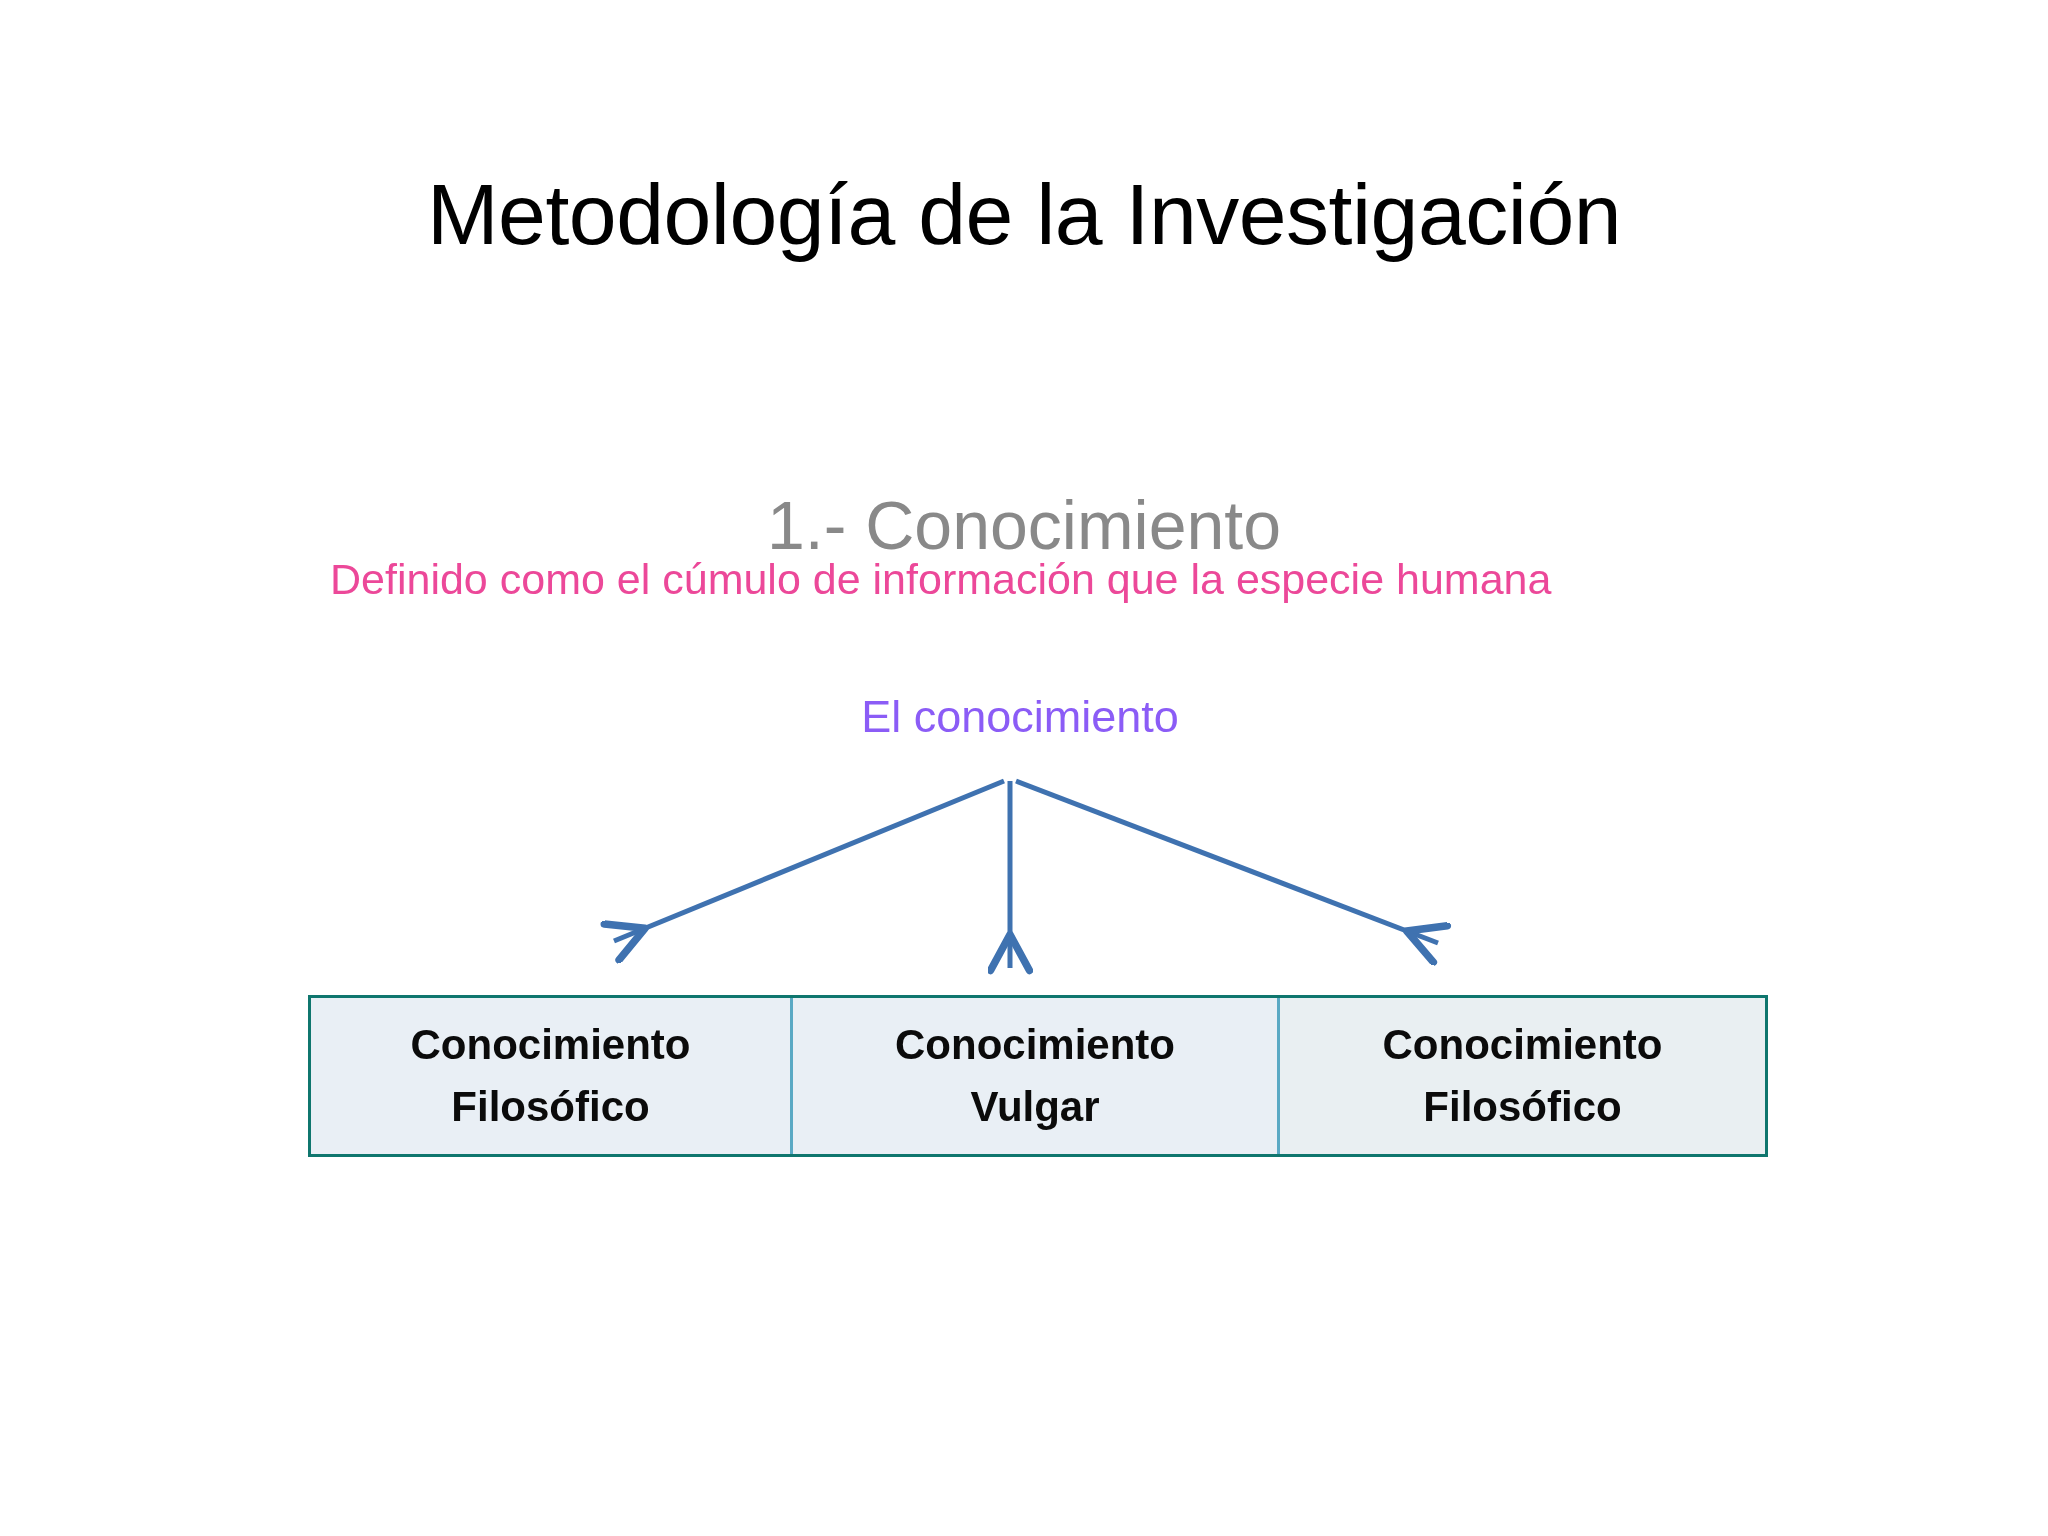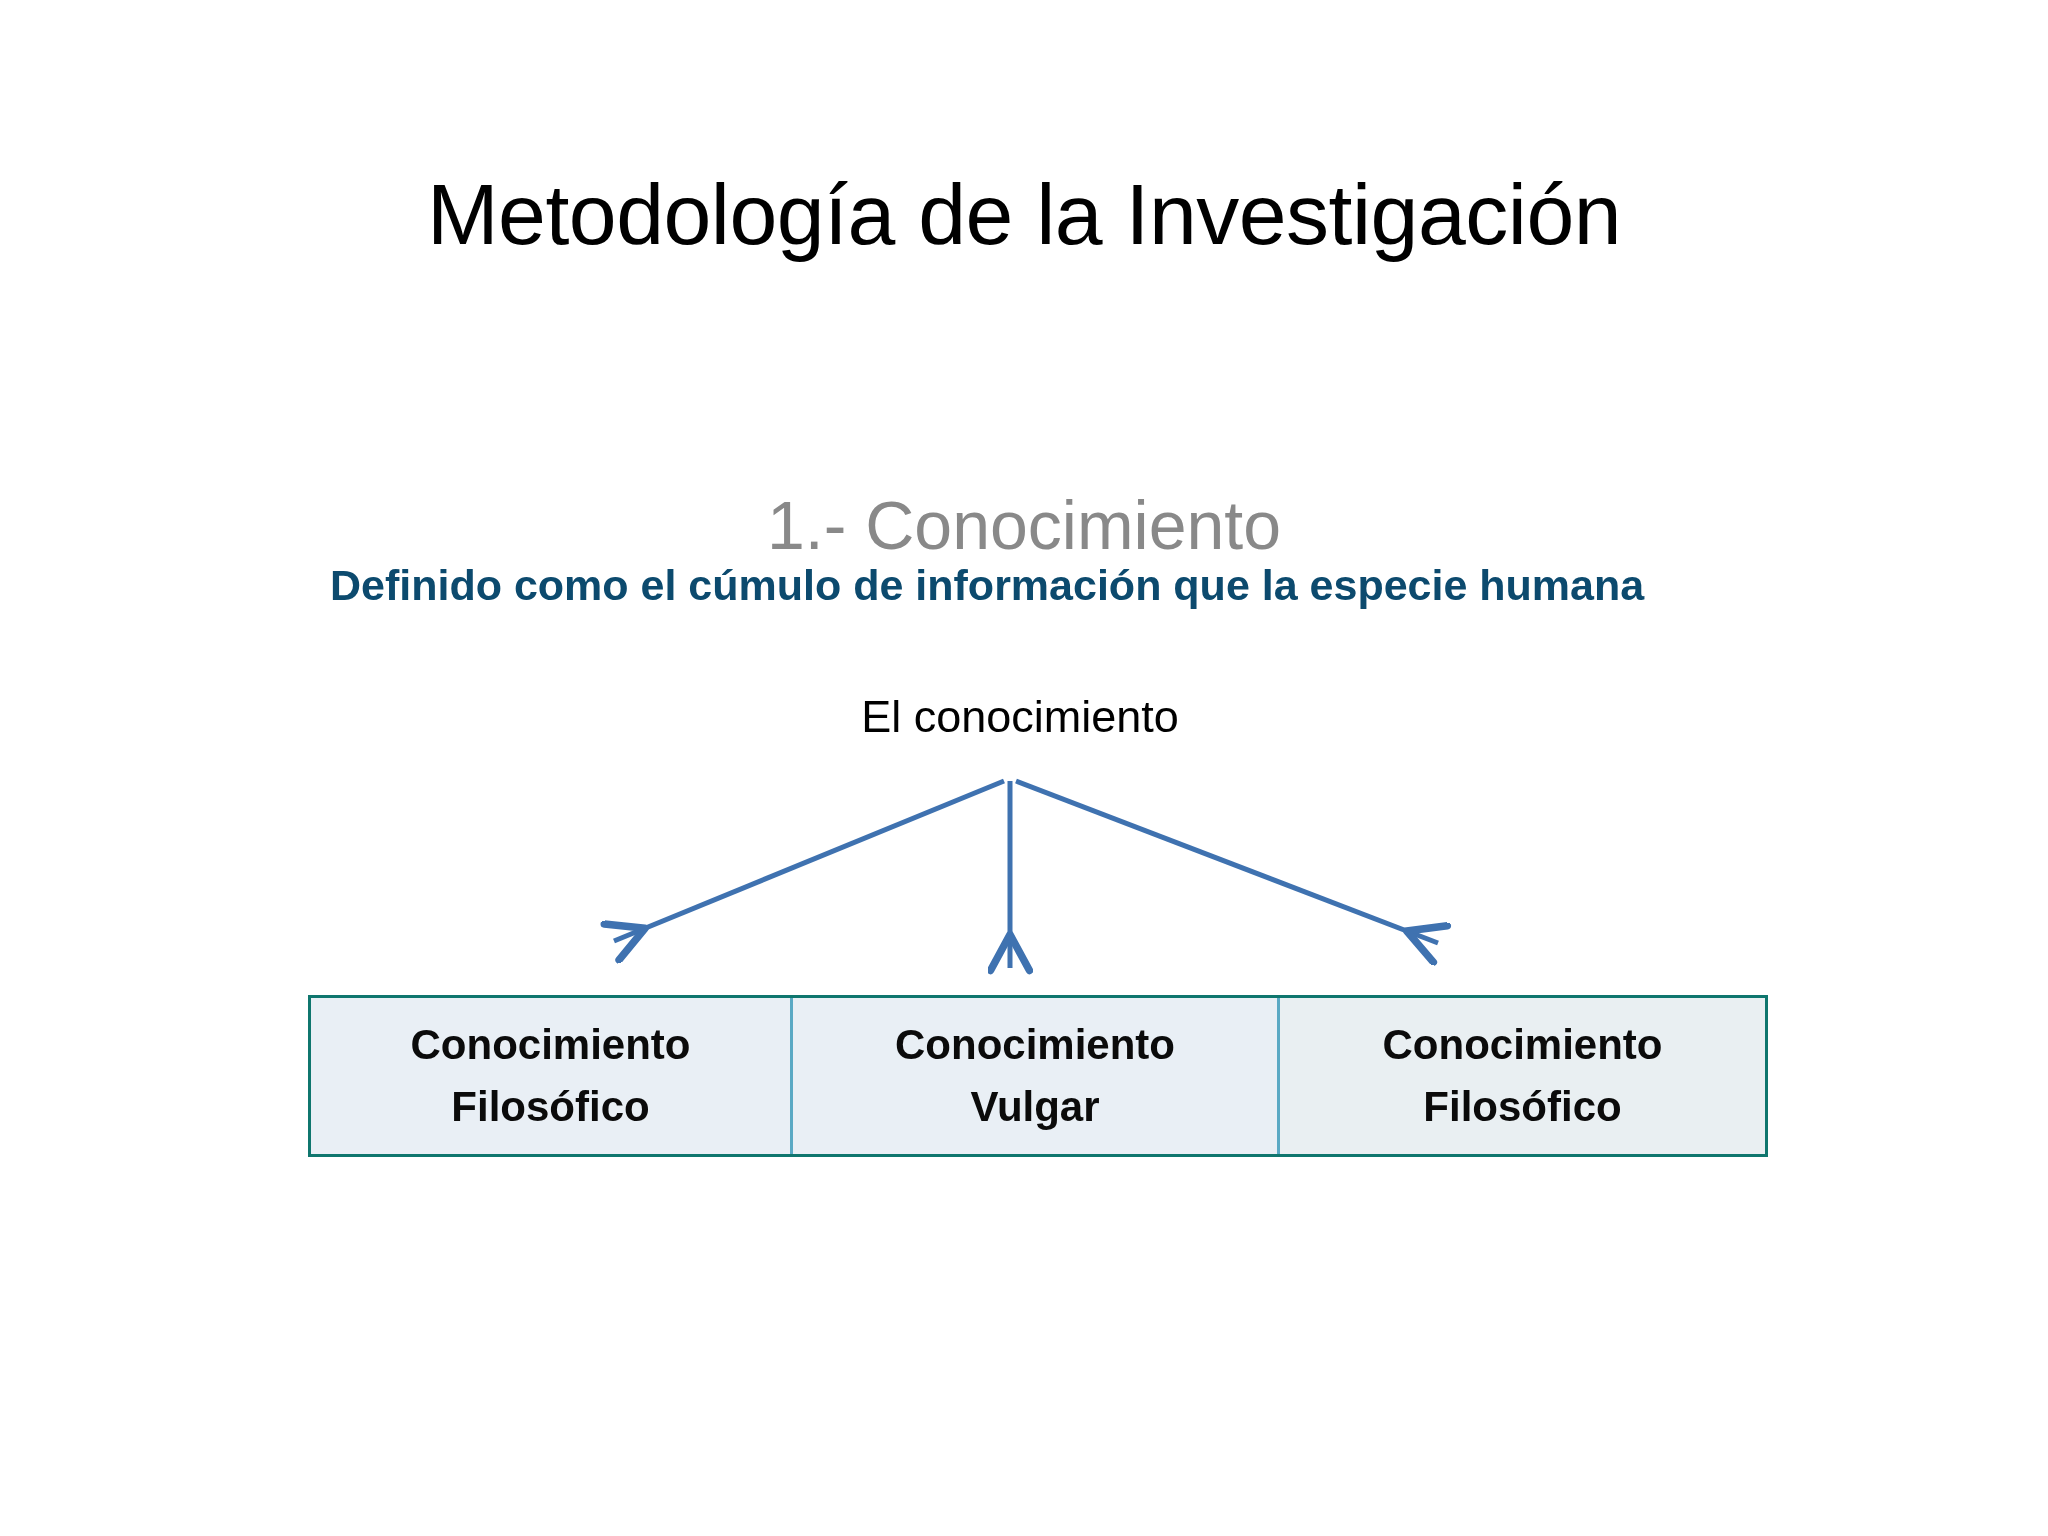--- a/index.html
+++ b/index.html
@@ -50,40 +50,39 @@
 
   
   .body-paragraph {
     position: absolute;
     left: 330px;
     top: 548px;
     width: 1400px;
     text-align: left;
     font-size: 43px;
     line-height: 62px;
-    font-weight: 700;
-    color: #0c4a6e;
-    margin-top: 6px;
+    font-weight: 400;
+    color: #ec4899;
   }
   .body-paragraph .line {
     display: block;
     white-space: nowrap;
   }
 
   
   .diagram-root-label {
     position: absolute;
     left: 0;
     top: 690px;
     width: 2040px;
     text-align: center;
     font-size: 45px;
     line-height: 1.2;
     font-weight: 400;
-    color: #000000;
+    color: #8b5cf6;
     white-space: nowrap;
   }
 
   
   .arrows-svg {
     position: absolute;
     left: 0;
     top: 0;
     width: 2048px;
     height: 1536px;

